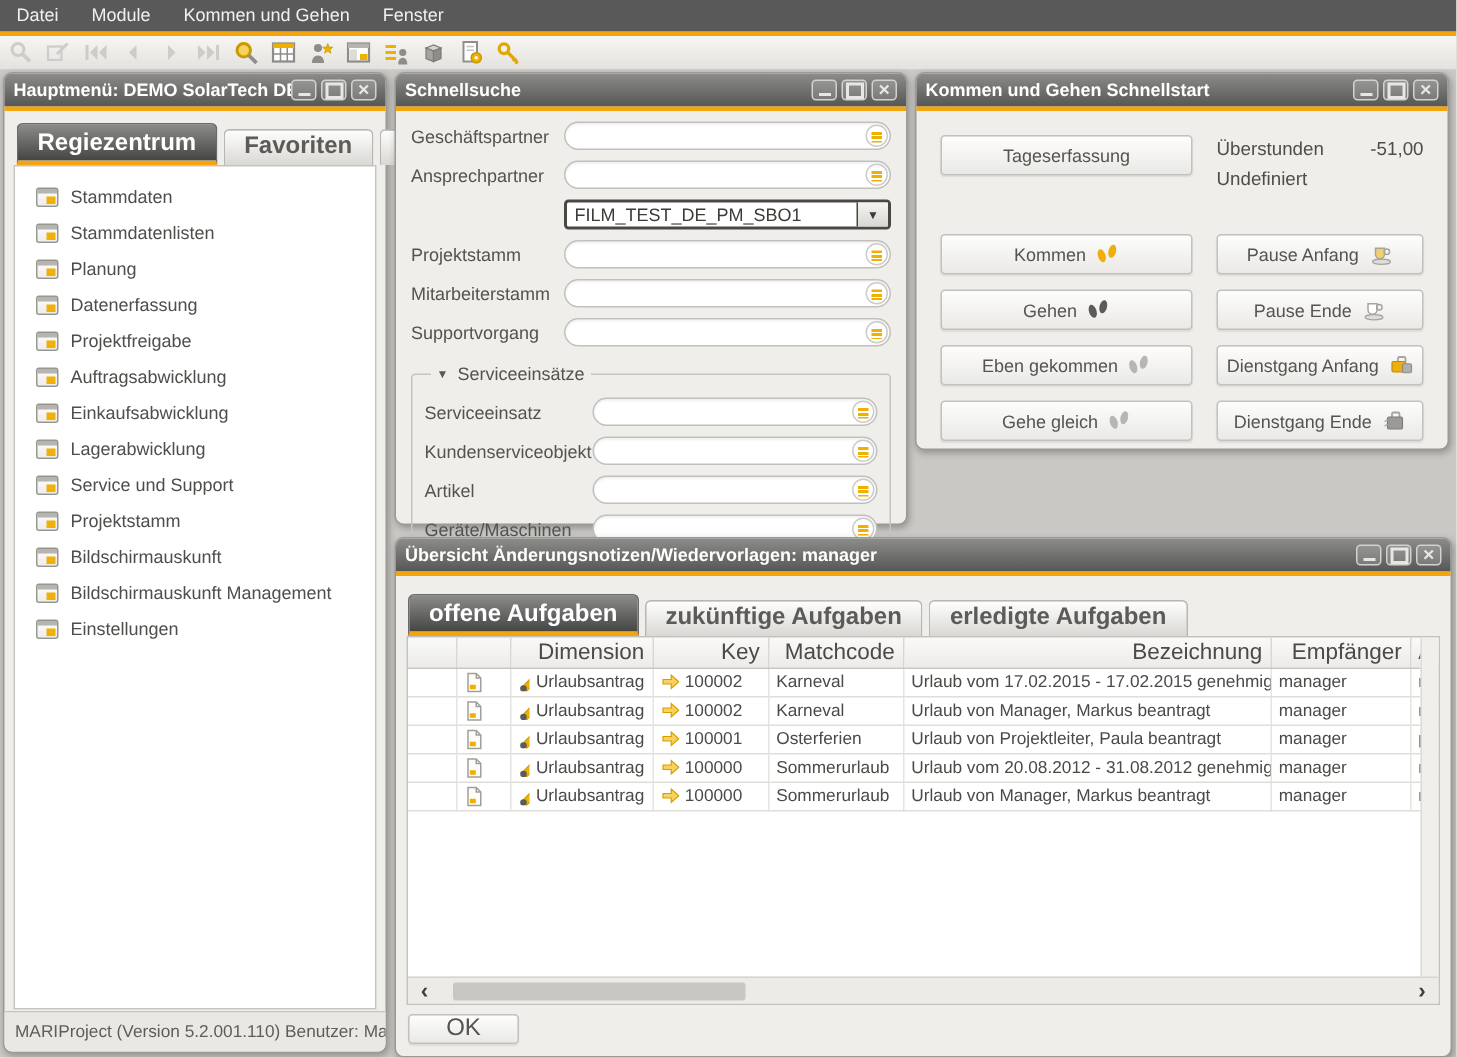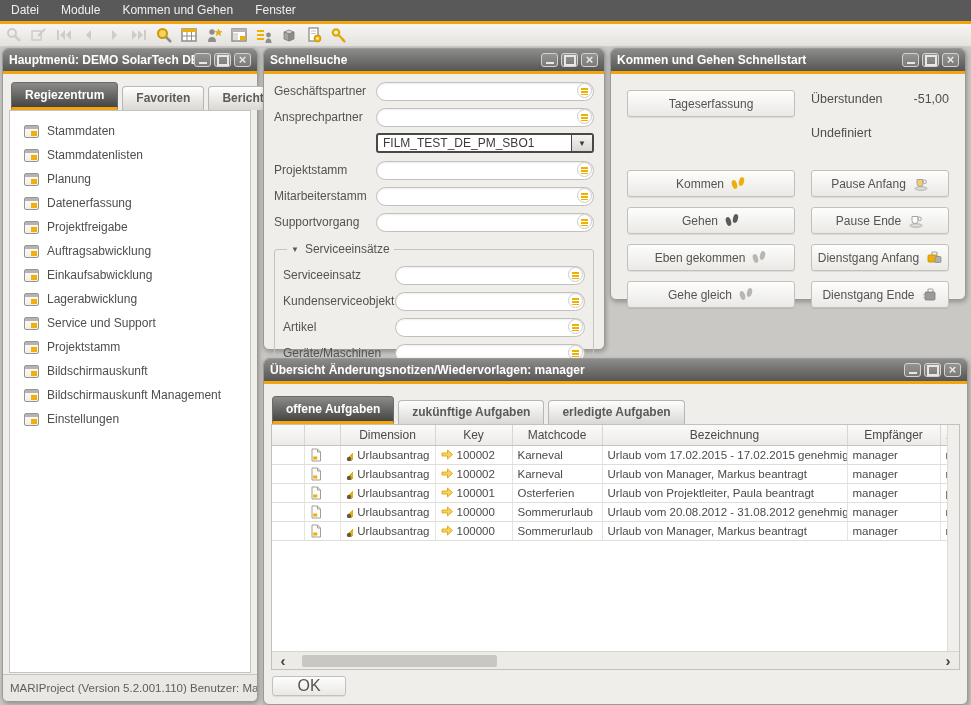--- a/index.html
+++ b/index.html
@@ -20,21 +20,21 @@
   .title-text { color:#fff; font-size:12px; font-weight:bold; flex:1; white-space:nowrap; overflow:hidden; }
   .win-ctrl { display:flex; gap:3px; }
   .wb { width:17px; height:14px; border:1px solid #d3d2cf; border-radius:3px; background:rgba(255,255,255,.16); display:flex; align-items:center; justify-content:center; cursor:pointer; }
   .wb-min::after { content:""; width:8px; height:2px; background:#e8e7e4; margin-top:6px; }
   .wb-max::after { content:""; width:8px; height:7px; border:2px solid #e8e7e4; }
   .wb-close::after { content:"×"; color:#e8e7e4; font-size:13px; font-weight:bold; line-height:10px; }
   .accent { height:3px; background:#f2a50c; }
 
   
   .tabs { position:absolute; display:flex; align-items:flex-end; gap:4px; }
-  .tab { height:24px; line-height:22px; padding:0 13px; font-size:12px; font-weight:bold; color:#5c5b58;
+  .tab { height:24px; line-height:22px; padding:0 13px; font-size:16px; font-weight:bold; color:#5c5b58;
          background:linear-gradient(#fefefd,#d9d8d4); border:1px solid #b7b6b2; border-bottom:none; border-radius:4px 4px 0 0; cursor:pointer; }
   .tab.active { height:28px; line-height:25px; color:#fff; background:linear-gradient(#8b8b8a,#454544); border-color:#6b6b69; border-bottom:3px solid #f2a50c; }
 
   
   #win-main { left:2px; top:48px; width:256px; height:654px; }
   #main-tabs { left:8px; top:33px; }
   .tree { position:absolute; left:6px; right:6px; top:61px; bottom:28px; background:#fff; border:1px solid #c5c4c0; padding-top:8px; overflow:hidden; }
   .tree-item { display:flex; align-items:center; gap:8px; height:24px; padding-left:14px; font-size:12px; color:#4f4e4b; cursor:pointer; }
   .tico { width:15px; height:13px; flex:none; border:1px solid #97968f; border-radius:2px; background:linear-gradient(#fdfdfc,#eeede9); position:relative; }
   .tico::before { content:""; position:absolute; left:0; right:0; top:0; height:3px; background:#b5b4b0; }
@@ -60,35 +60,35 @@
   .svc .fs-label { width:112px; }
   .svc .fs-row { margin:7px 0 0 0; }
 
   
   #win-time { left:610px; top:48px; width:356px; height:252px; }
   .tt-body { padding:16px 16px 0 16px; }
   .tt-row1 { display:grid; grid-template-columns:168px 1fr; column-gap:16px; }
   .btn { background:linear-gradient(#fdfdfc,#eae9e6); border:1px solid #c2c1bd; border-radius:3px; color:#55544f; font-size:12px;
          display:flex; align-items:center; justify-content:center; gap:7px; box-shadow:0 1px 1px rgba(0,0,0,.08); cursor:pointer; height:27px; }
   .ot-block { font-size:12.5px; color:#4f4e4a; padding-top:2px; }
-  .ot-line { display:flex; justify-content:space-between; margin-bottom:20px; }
+  .ot-line { display:flex; justify-content:space-between; margin-bottom:6px; }
   .btn-grid { display:grid; grid-template-columns:168px 1fr; column-gap:16px; row-gap:10px; margin-top:30px; }
   .feet { width:15px; height:13px; position:relative; flex:none; }
   .feet::before,.feet::after { content:""; position:absolute; width:5px; height:9px; border-radius:50%; background:currentColor; }
   .feet::before { left:1px; top:3px; transform:rotate(-18deg); }
   .feet::after { left:8px; top:0; transform:rotate(14deg); }
   .c-yellow { color:#f0ae0c; } .c-dark { color:#5c5b57; } .c-gray { color:#b7b6b2; }
 
   
   #win-tasks { left:263px; top:358px; width:705px; height:347px; }
   #task-tabs { left:8px; top:37px;text-align:center; }
   .table-panel { position:absolute; left:7px; right:7px; top:65px; bottom:34px; background:#fff; border:1px solid #c2c1bd; overflow:hidden; }
   table.grid { border-collapse:collapse; table-layout:fixed; width:689px; }
   table.grid th { height:20px; background:linear-gradient(#fafaf9,#ecebe8); border-right:1px solid #d8d6d2; border-bottom:1px solid #c6c4c0;
-                  font-size:12px; font-weight:normal; color:#4b4a47; text-align:center; padding:0 5px; white-space:nowrap; overflow:hidden; }
+                  font-size:15px; font-weight:normal; color:#4b4a47; text-align:right; padding:0 5px; white-space:nowrap; overflow:hidden; }
   table.grid td { height:19px; border-right:1px solid #e6e4e0; border-bottom:1px solid #e0ded9; font-size:11.5px; color:#4b4a47;
                   padding:0 5px; white-space:nowrap; overflow:hidden; }
   .cell-ic { display:flex; align-items:center; gap:4px; }
   .hscroll { position:absolute; left:0; right:0; bottom:0; height:18px; background:#ecebe7; border-top:1px solid #d6d4d0; display:flex; align-items:center; }
   .sarrow { width:22px; text-align:center; font-weight:bold; font-size:15px; color:#3f3e3b; line-height:16px; cursor:pointer; }
   .strack { flex:1; position:relative; height:12px; }
   .sthumb { position:absolute; left:8px; top:0; width:195px; height:12px; background:#c8c7c3; border-radius:2px; cursor:grab; }
   .vscroll { position:absolute; right:0; top:0; bottom:18px; width:12px; background:#f0efec; border-left:1px solid #ddDBd7; }
   .task-footer { position:absolute; left:0; right:0; bottom:0; height:34px; padding:6px 0 0 8px; }
   .okbtn { width:74px; height:20px; font-size:16px; }

